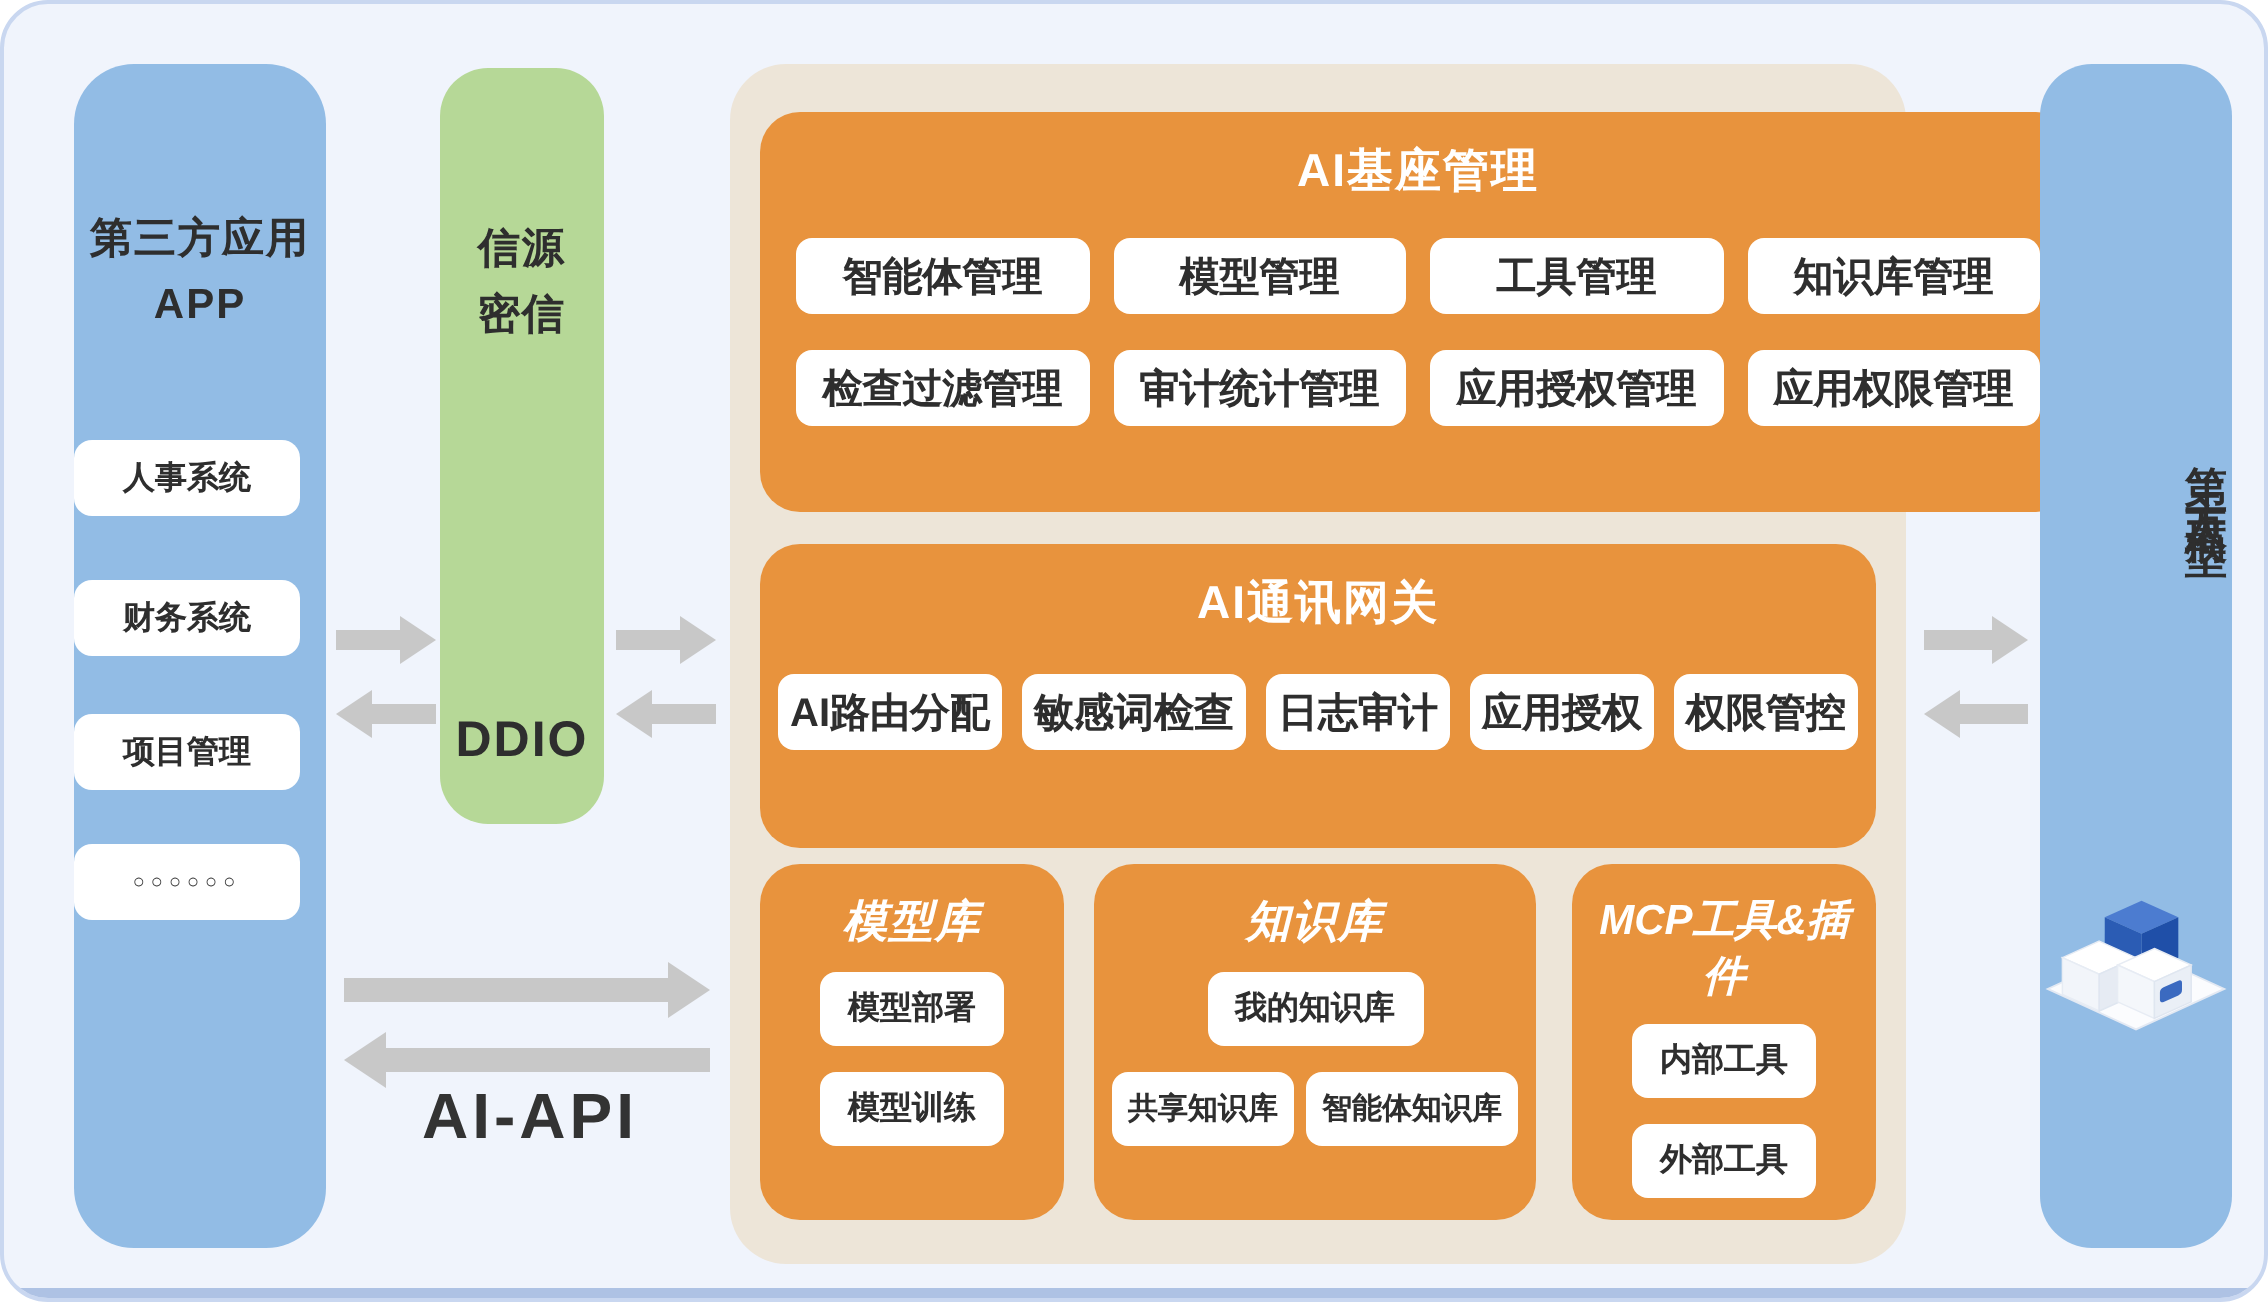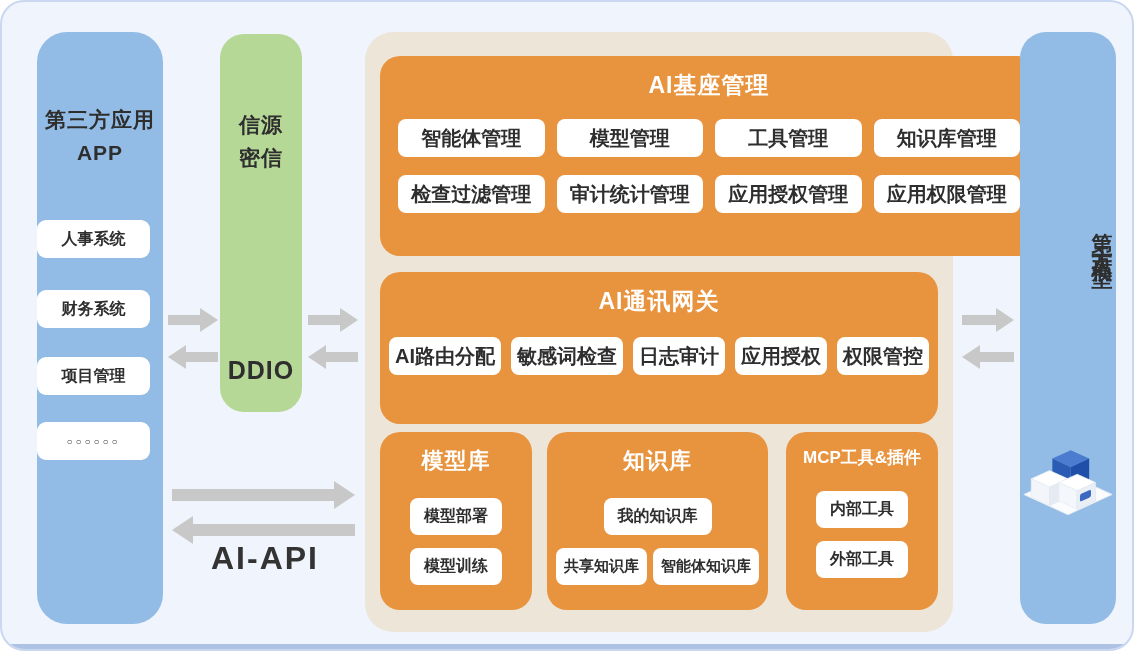--- a/index.html
+++ b/index.html
@@ -81,23 +81,23 @@
     display: flex; align-items: center; justify-content: center;
     font-size: 20px; font-weight: bold; color: #2E2E2E;
     flex: 1 1 0; white-space: nowrap; padding: 0 6px;
   }
   .btn.fit { flex: 0 0 auto; padding: 0 14px; }
   
   .bbox { top: 400px; height: 178px; padding: 12px 10px; }
   .bbox-1 { left: 15px;  width: 152px; }
   .bbox-2 { left: 182px; width: 221px; }
   .bbox-3 { left: 421px; width: 152px; }
-  .bbox .orange-title { font-size: 22px; margin-top: 2px; }
-  .bbox-3 .orange-title { font-size: 17px; letter-spacing: 0; }
-  .bbox .btn-col { display: flex; flex-direction: column; gap: 13px; margin-top: 22px; align-items: center; }
+  .bbox .orange-title { font-size: 22px; margin-top: 2px; font-style: italic; }
+  .bbox-3 .orange-title { font-size: 21px; letter-spacing: 0; }
+  .bbox .btn-col { display: flex; flex-direction: column; gap: 13px; margin-top: 10px; align-items: center; }
   .bbox .btn { height: 37px; font-size: 16px; }
   .bbox-2 .pair { display: flex; gap: 6px; }
   .bbox-2 .pair .btn { font-size: 15px; padding: 0 8px; }
   
   .arrow { position: absolute; }
   .ai-api {
     position: absolute; left: 178px; top: 538px; width: 170px;
     text-align: center; font-size: 32px; font-weight: bold;
     color: #333333; letter-spacing: 2px;
   }

